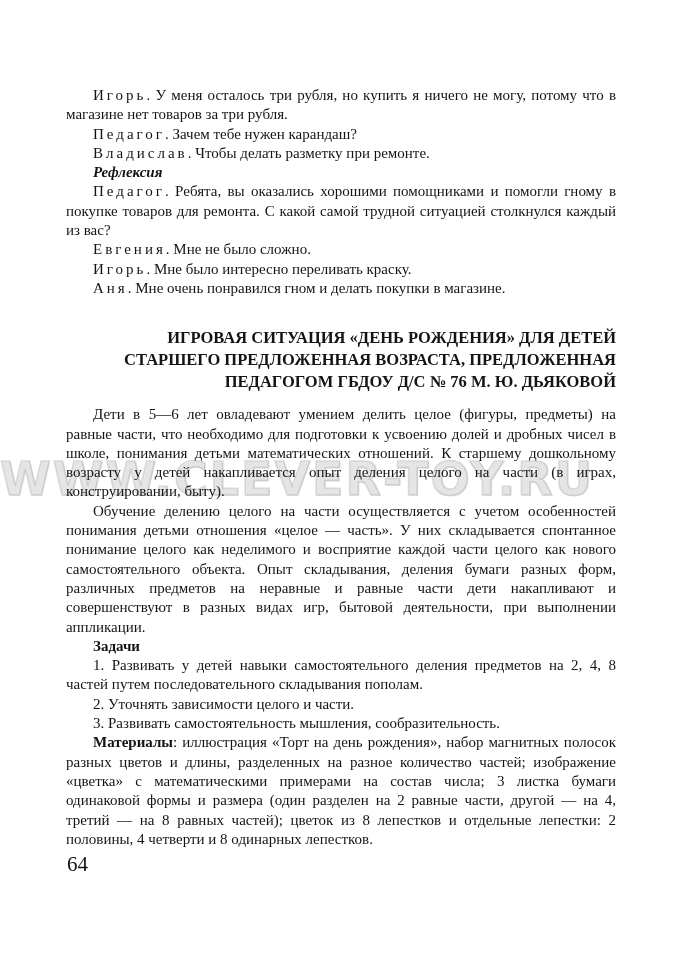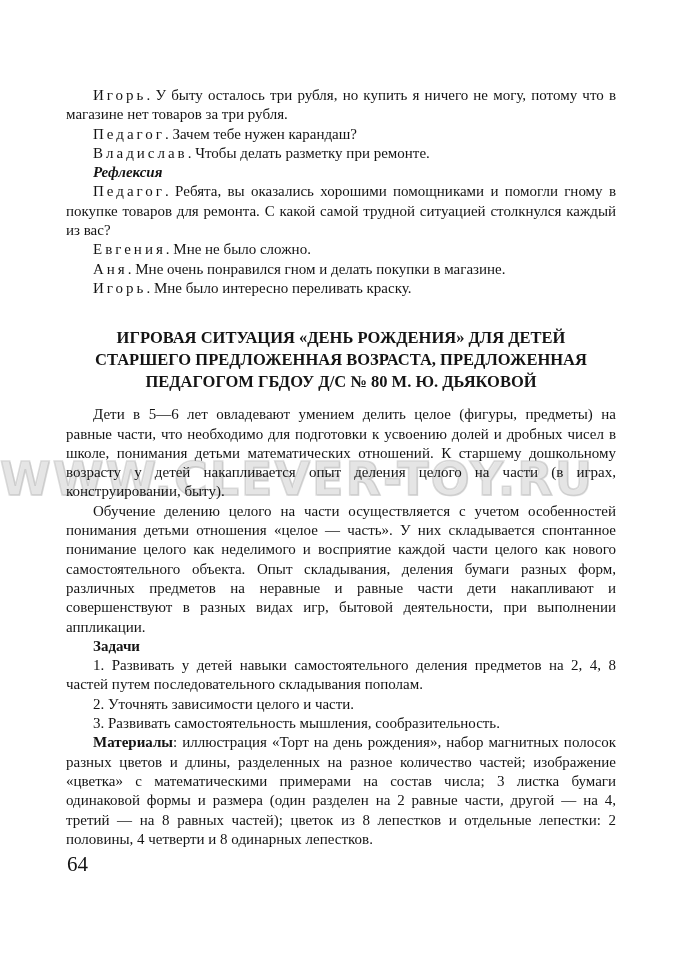--- a/index.html
+++ b/index.html
@@ -43,55 +43,55 @@
   .speaker { letter-spacing: 0.20em; }
   .reflection { font-weight: bold; font-style: italic; }
   .section-title {
     margin: 29px 0 12px 0;
     font-size: 16.5px;
     line-height: 22px;
     font-weight: bold;
     text-align: center;
     text-indent: 0;
   }
-  .title-line { display: block; }
+  .title-line { display: block; text-align: right; }
   .bold-head { font-weight: bold; }
   .materials-label { font-weight: bold; }
   .pagenum {
     position: absolute;
     left: 67px;
     top: 852px;
     font-size: 21px;
     z-index: 2;
   }
 </style>
 </head>
 <body>
 
 <div class="page">
 
   <div class="watermark">WWW.CLEVER-TOY.RU</div>
 
   <div class="content">
 
-    <p><span class="speaker">Игорь</span><span>. У быту осталось три рубля, но купить я ничего не могу, потому что в магазине нет товаров за три рубля.</span></p>
+    <p><span class="speaker">Игорь</span><span>. У меня осталось три рубля, но купить я ничего не могу, потому что в магазине нет товаров за три рубля.</span></p>
     <p><span class="speaker">Педагог</span><span>. Зачем тебе нужен карандаш?</span></p>
     <p><span class="speaker">Владислав</span><span>. Чтобы делать разметку при ремонте.</span></p>
 
     <p class="reflection">Рефлексия</p>
 
     <p><span class="speaker">Педагог</span><span>. Ребята, вы оказались хорошими помощниками и помогли гному в покупке товаров для ремонта. С какой самой трудной ситуацией столкнулся каждый из вас?</span></p>
     <p><span class="speaker">Евгения</span><span>. Мне не было сложно.</span></p>
+    <p><span class="speaker">Игорь</span><span>. Мне было интересно переливать краску.</span></p>
     <p><span class="speaker">Аня</span><span>. Мне очень понравился гном и делать покупки в магазине.</span></p>
-    <p><span class="speaker">Игорь</span><span>. Мне было интересно переливать краску.</span></p>
 
     <h1 class="section-title">
       <span class="title-line">ИГРОВАЯ СИТУАЦИЯ «ДЕНЬ РОЖДЕНИЯ» ДЛЯ ДЕТЕЙ</span>
       <span class="title-line">СТАРШЕГО ПРЕДЛОЖЕННАЯ ВОЗРАСТА, ПРЕДЛОЖЕННАЯ</span>
-      <span class="title-line">ПЕДАГОГОМ ГБДОУ Д/С № 80 М. Ю. ДЬЯКОВОЙ</span>
+      <span class="title-line">ПЕДАГОГОМ ГБДОУ Д/С № 76 М. Ю. ДЬЯКОВОЙ</span>
     </h1>
 
     <p>Дети в 5—6 лет овладевают умением делить целое (фигуры, предметы) на равные части, что необходимо для подготовки к усвоению долей и дробных чисел в школе, понимания детьми математических отношений. К старшему дошкольному возрасту у детей накапливается опыт деления целого на части (в играх, конструировании, быту).</p>
     <p>Обучение делению целого на части осуществляется с учетом особенностей понимания детьми отношения «целое — часть». У них складывается спонтанное понимание целого как неделимого и восприятие каждой части целого как нового самостоятельного объекта. Опыт складывания, деления бумаги разных форм, различных предметов на неравные и равные части дети накапливают и совершенствуют в разных видах игр, бытовой деятельности, при выполнении аппликации.</p>
 
     <p class="bold-head">Задачи</p>
     <p>1. Развивать у детей навыки самостоятельного деления предметов на 2, 4, 8 частей путем последовательного складывания пополам.</p>
     <p>2. Уточнять зависимости целого и части.</p>
     <p>3. Развивать самостоятельность мышления, сообразительность.</p>
 

